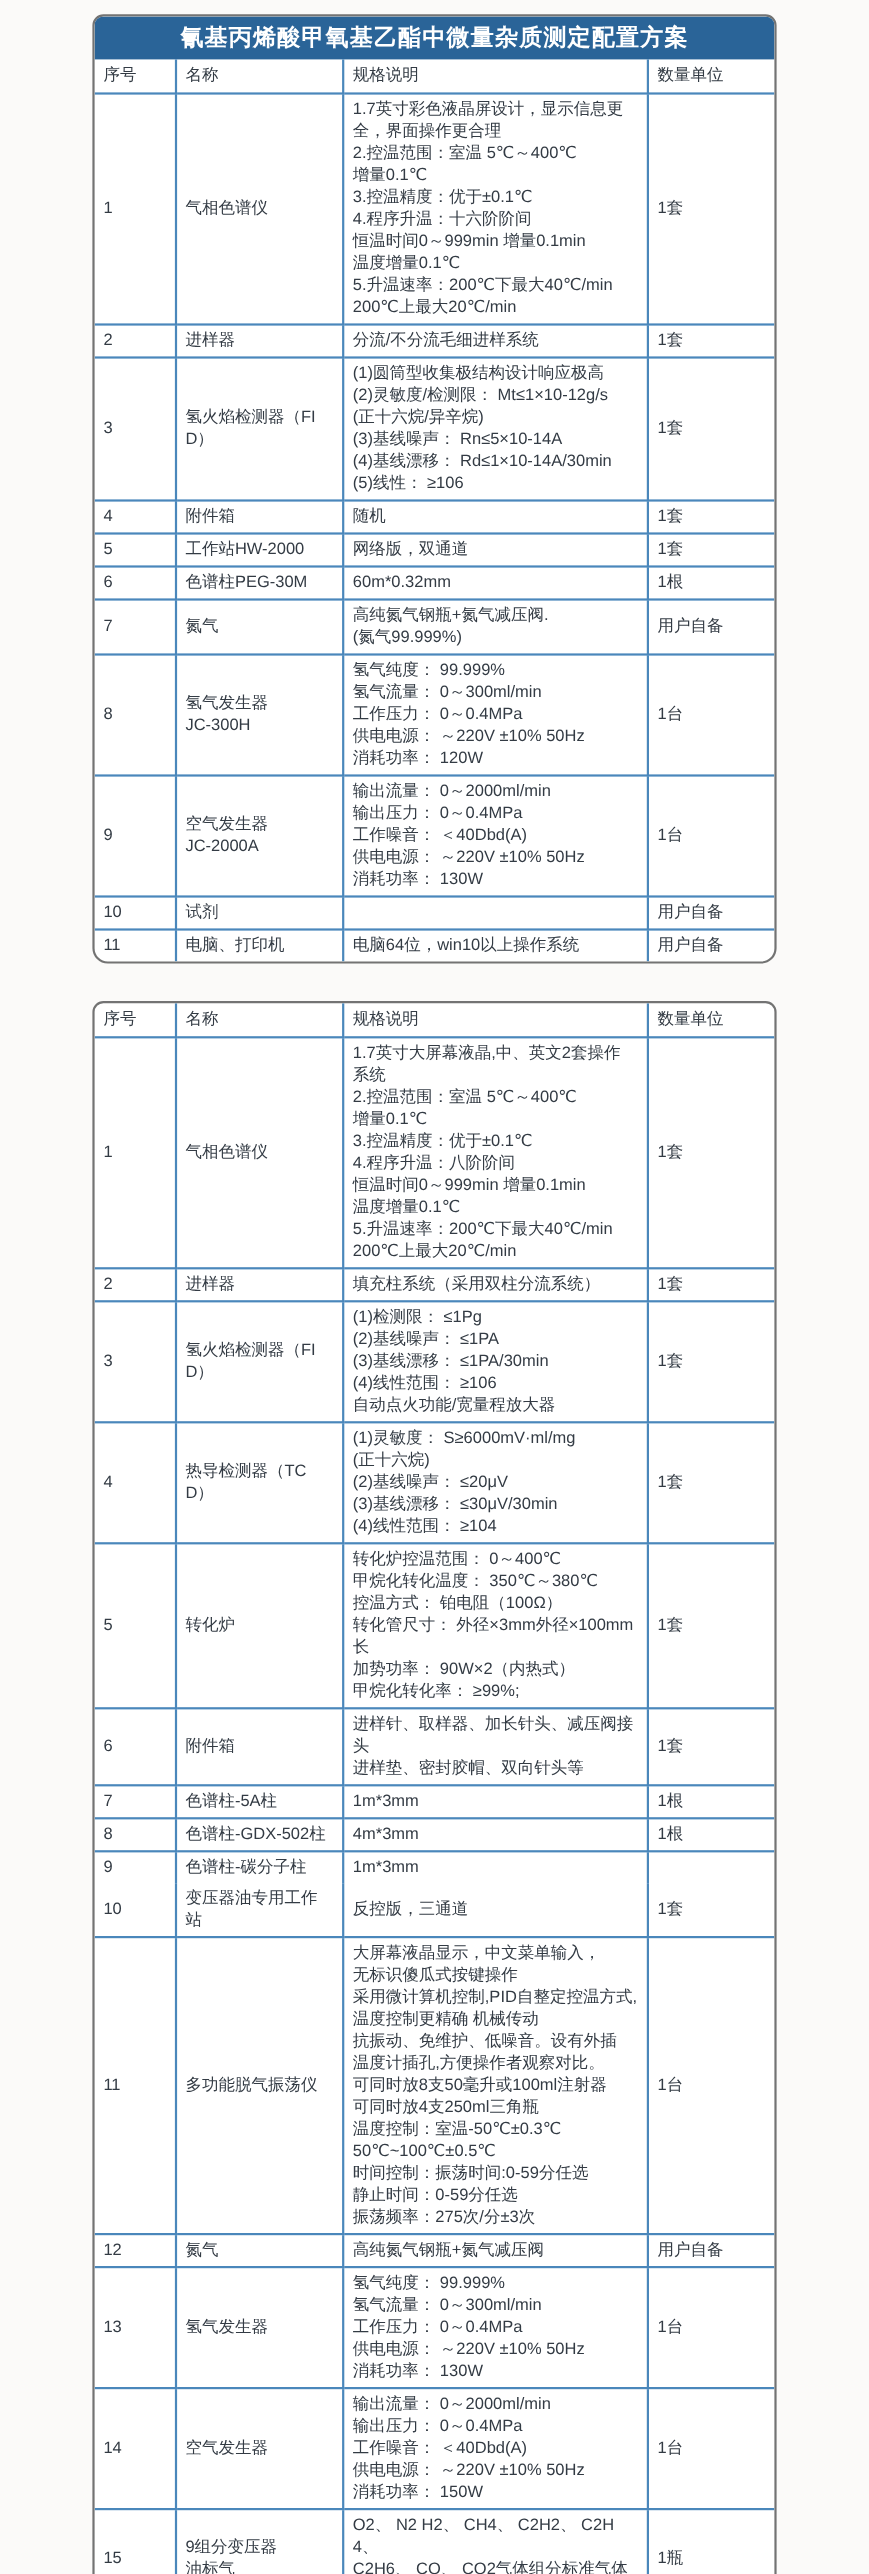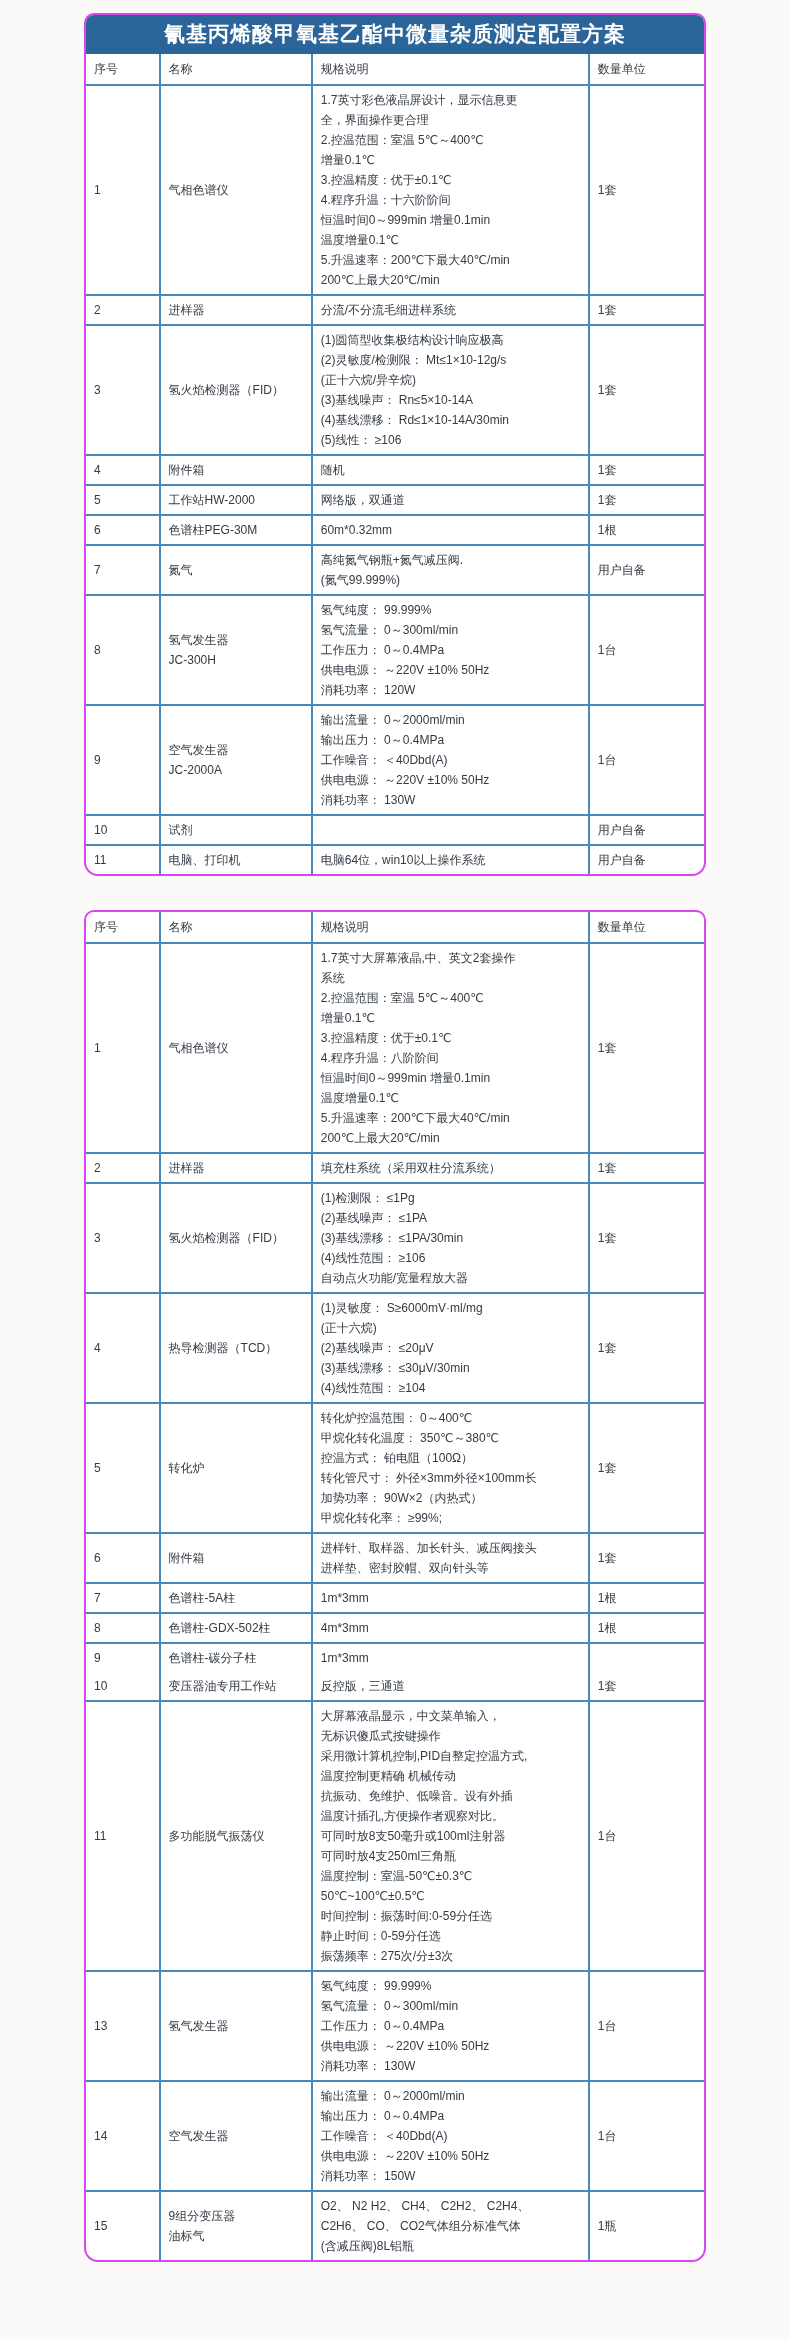--- a/index.html
+++ b/index.html
@@ -12,40 +12,40 @@
   .page {
     width: 790px;
     margin: 0 auto;
     padding-top: 13px;
     padding-bottom: 20px;
     box-sizing: border-box;
   }
   .scheme-table {
     width: 618px;
     margin: 0 auto 0 auto;
-    border: 2px solid #d946ef;
+    border: 2px solid #737373;
     border-radius: 10px 10px 14px 14px;
     overflow: hidden;
     background: #ffffff;
   }
   .scheme-table + .scheme-table { margin-top: 34px; }
   .table-title {
     background: #2a6498;
     color: #ffffff;
     font-size: 21px;
     font-weight: bold;
     text-align: center;
     padding: 5px 4px 6px 4px;
     letter-spacing: 1px;
   }
   table.spec {
     border-collapse: collapse;
     width: 100%;
     table-layout: fixed;
-    font-size: 12px;
+    font-size: 15px;
     line-height: 20px;
     border-radius: 26px;
   }
   table.spec th, table.spec td {
     border: 2px solid #4a87bb;
     padding: 4px 8px;
     vertical-align: middle;
     white-space: pre-line;
     word-break: break-all;
     font-weight: normal;
@@ -281,20 +281,26 @@
 可同时放8支50毫升或100ml注射器
 可同时放4支250ml三角瓶
 温度控制：室温-50℃±0.3℃
 50℃~100℃±0.5℃
 时间控制：振荡时间:0-59分任选
 静止时间：0-59分任选
 振荡频率：275次/分±3次</td>
             <td class="col3">1台</td>
           </tr>
           <tr>
+            <td class="col0">12</td>
+            <td class="col1">氮气</td>
+            <td class="col2">高纯氮气钢瓶+氮气减压阀</td>
+            <td class="col3">用户自备</td>
+          </tr>
+          <tr>
             <td class="col0">13</td>
             <td class="col1">氢气发生器</td>
             <td class="col2">氢气纯度： 99.999%
 氢气流量： 0～300ml/min
 工作压力： 0～0.4MPa
 供电电源： ～220V ±10% 50Hz
 消耗功率： 130W</td>
             <td class="col3">1台</td>
           </tr>
           <tr>

